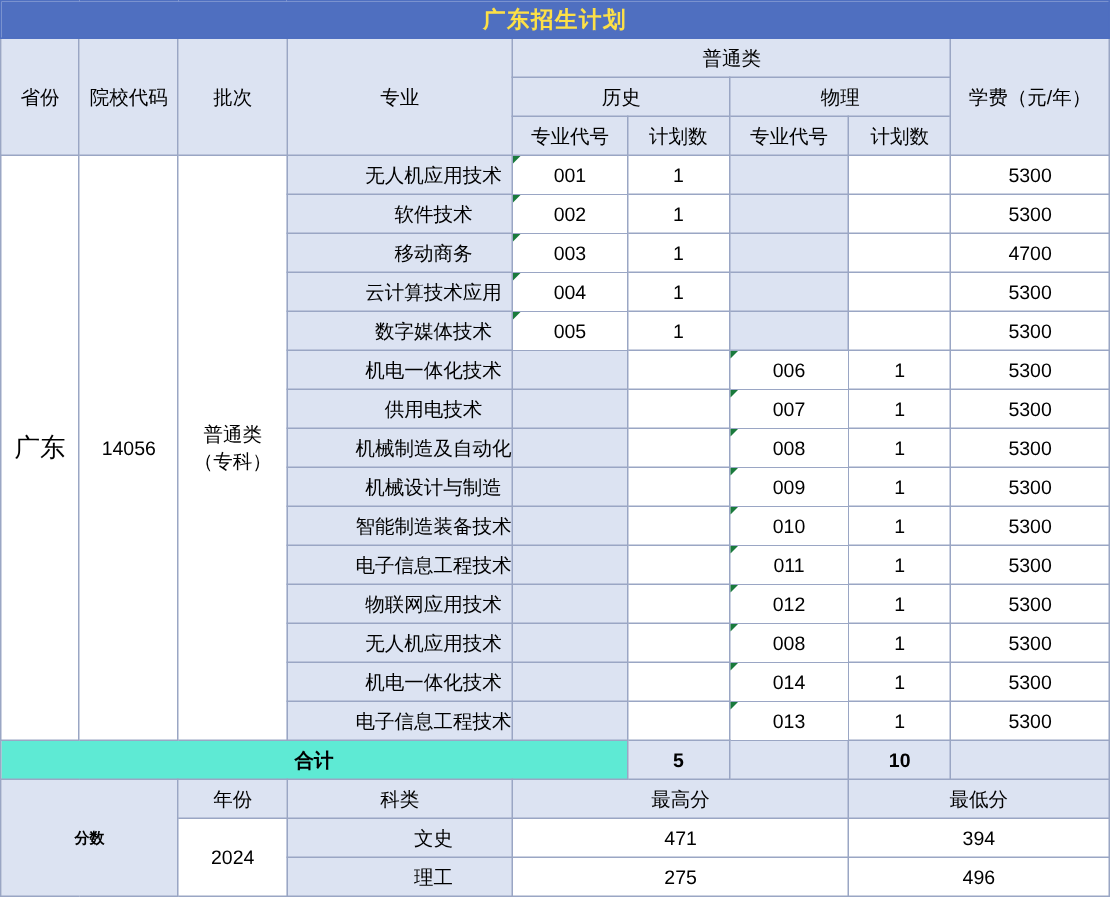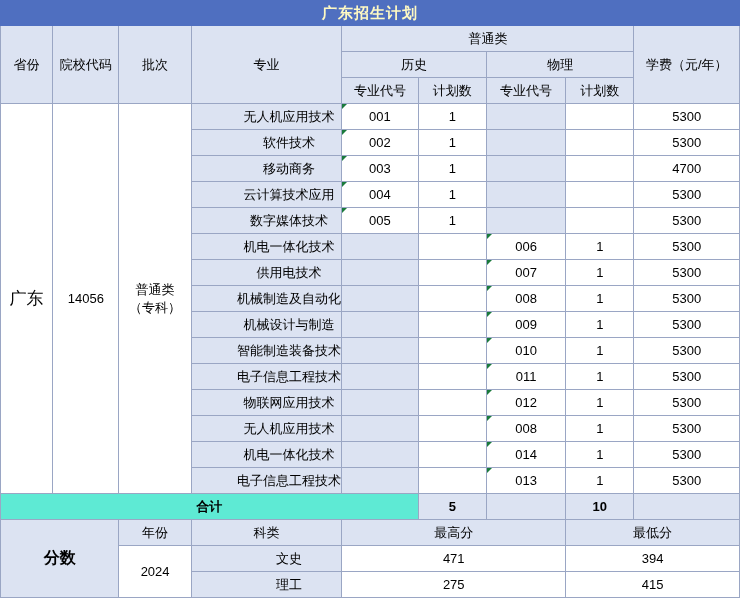--- a/index.html
+++ b/index.html
@@ -17,21 +17,21 @@
     border:1px solid #9aa6c4;
     text-align:center;
     vertical-align:middle;
     font-weight:normal;
     padding:0;
     height:25px;
     font-size:13px;
   }
   .title{
     background:#4f6fc0;
-    color:#fef9c3;
+    color:#fde047;
     font-weight:bold;
     font-size:15px;
     height:24px;
     border:1px solid #4f6fc0;
     letter-spacing:1px;
   }
   .hdr{
     background:#dce3f2;
     font-size:13px;
   }
@@ -40,21 +40,21 @@
   .mark{position:relative;}
   .mark:before{
     content:"";
     position:absolute;
     top:0;left:0;
     border-top:5px solid #1a7a3c;
     border-right:5px solid transparent;
   }
   .sum-label{background:#5eead4;font-weight:bold;}
   .sum-val{background:#dce3f2;font-weight:bold;}
-  .score-label{background:#dce3f2;font-weight:bold;font-size:16px;}
+  .score-label{background:#dce3f2;font-weight:bold;font-size:10px;}
   .prov{font-size:17px;}
   .batch{line-height:1.35;}
 </style>
 </head>
 <body>
 
 <div class="sheet">
   <table>
     <colgroup>
       <col style="width:52px">
@@ -248,17 +248,17 @@
       </tr>
       <tr>
         <td class="white" rowspan="2">2024</td>
         <td class="band">文史</td>
         <td class="white" colspan="3">471</td>
         <td class="white" colspan="2">394</td>
       </tr>
       <tr>
         <td class="band">理工</td>
         <td class="white" colspan="3">275</td>
-        <td class="white" colspan="2">415</td>
+        <td class="white" colspan="2">496</td>
       </tr>
     </tbody>
   </table>
 </div>
 
 </body></html>

